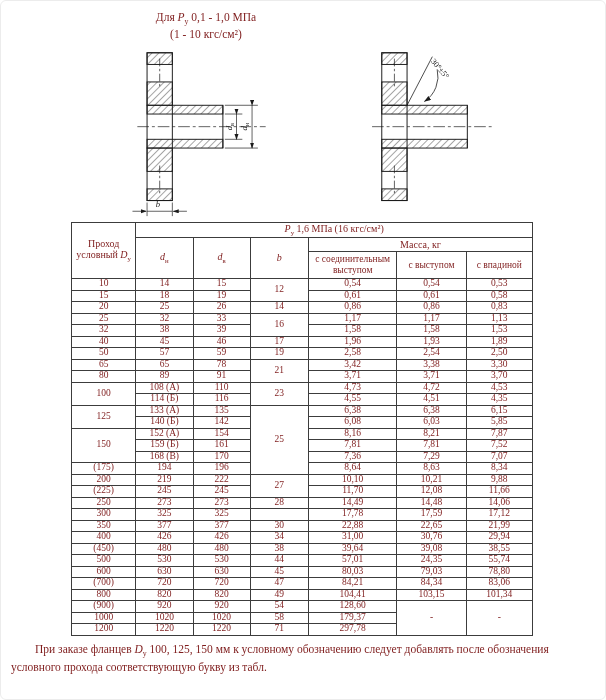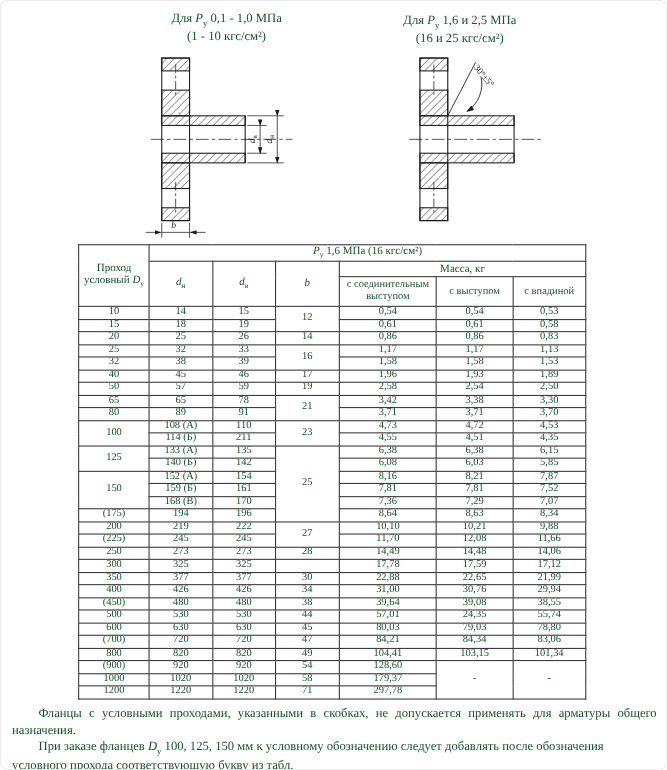--- a/index.html
+++ b/index.html
@@ -1,18 +1,18 @@
 <!DOCTYPE html>
 <html><head>
 <meta charset="utf-8">
 <style>
   html,body { margin:0; padding:0; background:#ffffff; }
   .page {
     position:relative; width:606px; height:700px; box-sizing:border-box;
-    background:#ffffff; color:#14532d; overflow:hidden;
+    background:#ffffff; color:#7f1d1d; overflow:hidden;
     font-family:"Liberation Serif", serif;
     border:1px solid #ececec; border-radius:6px;
   }
   
   .title { position:absolute; text-align:center; font-size:11.5px; line-height:1.3; }
   .title-left  { left:85px;  top:9px;  width:240px; }
   .title-right { left:322px; top:11px; width:190px; }
   .title i { font-style:italic; }
   .title sub, .hdr sub, .notes sub { font-size:68%; }
 
@@ -45,24 +45,20 @@
   svg text { font-family:"Liberation Serif", serif; fill:#1b1b1b; }
 </style>
 </head>
 <body>
 
 <div class="page">
 
   <div class="title title-left">
     <span>Для </span><i>P</i><sub>у</sub><span> 0,1 - 1,0 МПа</span><br>
     <span>(1 - 10 кгс/см²)</span>
-  </div>
-  <div class="title title-right">
-    <span>Для </span><i>P</i><sub>у</sub><span> 1,6 и 2,5 МПа</span><br>
-    <span>(16 и 25 кгс/см²)</span>
   </div>
 
   <div class="drawings">
 
     <svg class="svgL" width="195" height="175" viewBox="0 0 200 180" xmlns="http://www.w3.org/2000/svg">
       <defs>
         <pattern id="hatchL" patternUnits="userSpaceOnUse" width="5" height="5" patternTransform="rotate(45)">
           <line x1="0" y1="0" x2="0" y2="5" stroke="#1b1b1b" stroke-width="0.8"></line>
         </pattern>
         <marker id="arrL" markerWidth="9" markerHeight="8" refX="8" refY="3" orient="auto">
@@ -251,21 +247,21 @@
           <td rowspan="2">100</td>
           <td>108 (А)</td>
           <td>110</td>
           <td rowspan="2">23</td>
           <td>4,73</td>
           <td>4,72</td>
           <td>4,53</td>
         </tr>
         <tr>
           <td>114 (Б)</td>
-          <td>211</td>
+          <td>116</td>
           <td>4,55</td>
           <td>4,51</td>
           <td>4,35</td>
         </tr>
         <tr>
           <td rowspan="2">125</td>
           <td>133 (А)</td>
           <td>135</td>
           <td rowspan="6">25</td>
           <td>6,38</td>
@@ -427,17 +423,16 @@
           <td>1200</td>
           <td>1220</td>
           <td>1220</td>
           <td>71</td>
           <td>297,78</td>
         </tr>
       </tbody>
   </table>
 
   <div class="notes">
-    <p class="just">Фланцы с условными проходами, указанными в скобках, не допускается применять для арматуры общего назначения.</p>
     <p><span>При заказе фланцев </span><i>D</i><sub>у</sub><span> 100, 125, 150 мм к условному обозначению следует добавлять после обозначения условного прохода соответствующую букву из табл.</span></p>
   </div>
 
 </div>
 
 </body></html>

